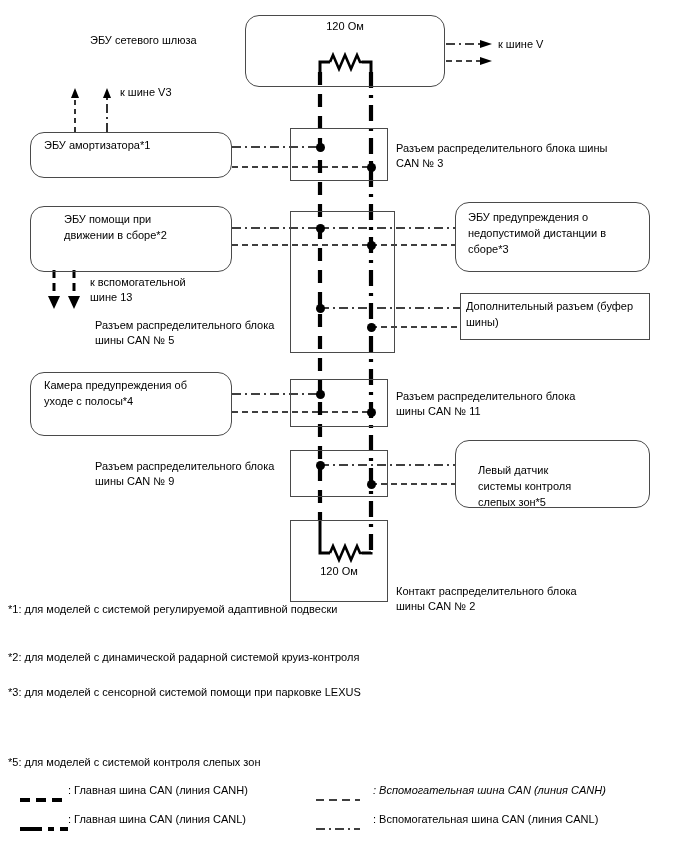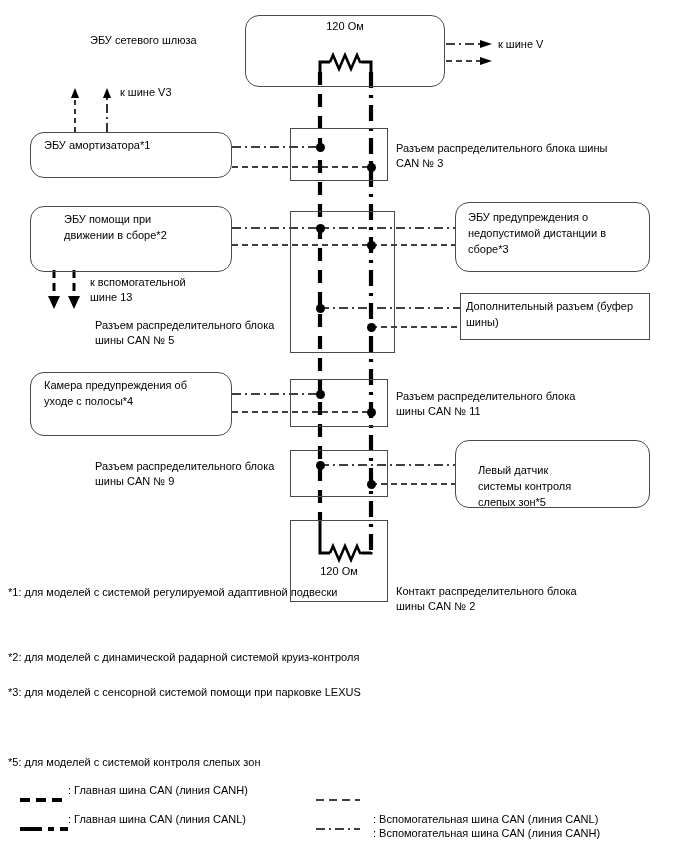--- a/index.html
+++ b/index.html
@@ -187,23 +187,23 @@
   <div class="node" style="left:367px; top:241px;"></div>
   <div class="node" style="left:316px; top:304px;"></div>
   <div class="node" style="left:367px; top:323px;"></div>
 
   <div class="node" style="left:316px; top:390px;"></div>
   <div class="node" style="left:367px; top:408px;"></div>
 
   <div class="node" style="left:316px; top:461px;"></div>
   <div class="node" style="left:367px; top:480px;"></div>
 
-  <div class="foot" style="left:8px; top:585px;">*1: для моделей с системой регулируемой адаптивной подвески</div>
+  <div class="foot" style="left:8px; top:602px;">*1: для моделей с системой регулируемой адаптивной подвески</div>
   <div class="foot" style="left:8px; top:650px;">*2: для моделей с динамической радарной системой круиз-контроля</div>
   <div class="foot" style="left:8px; top:685px;">*3: для моделей с сенсорной системой помощи при парковке LEXUS</div>
   <div class="foot" style="left:8px; top:755px;">*5: для моделей с системой контроля слепых зон</div>
 
   <div class="leg-text" style="left:68px; top:812px;">: Главная шина CAN (линия CANL)</div>
   <div class="leg-text" style="left:68px; top:783px;">: Главная шина CAN (линия CANH)</div>
-  <div class="leg-text" style="left:373px; top:826px;">: Вспомогательная шина CAN (линия CANH)</div>
+  <div class="leg-text" style="left:373px; top:783px;font-style:italic;">: Вспомогательная шина CAN (линия CANH)</div>
   <div class="leg-text" style="left:373px; top:812px;">: Вспомогательная шина CAN (линия CANL)</div>
 
 </div>
 
 </body></html>

